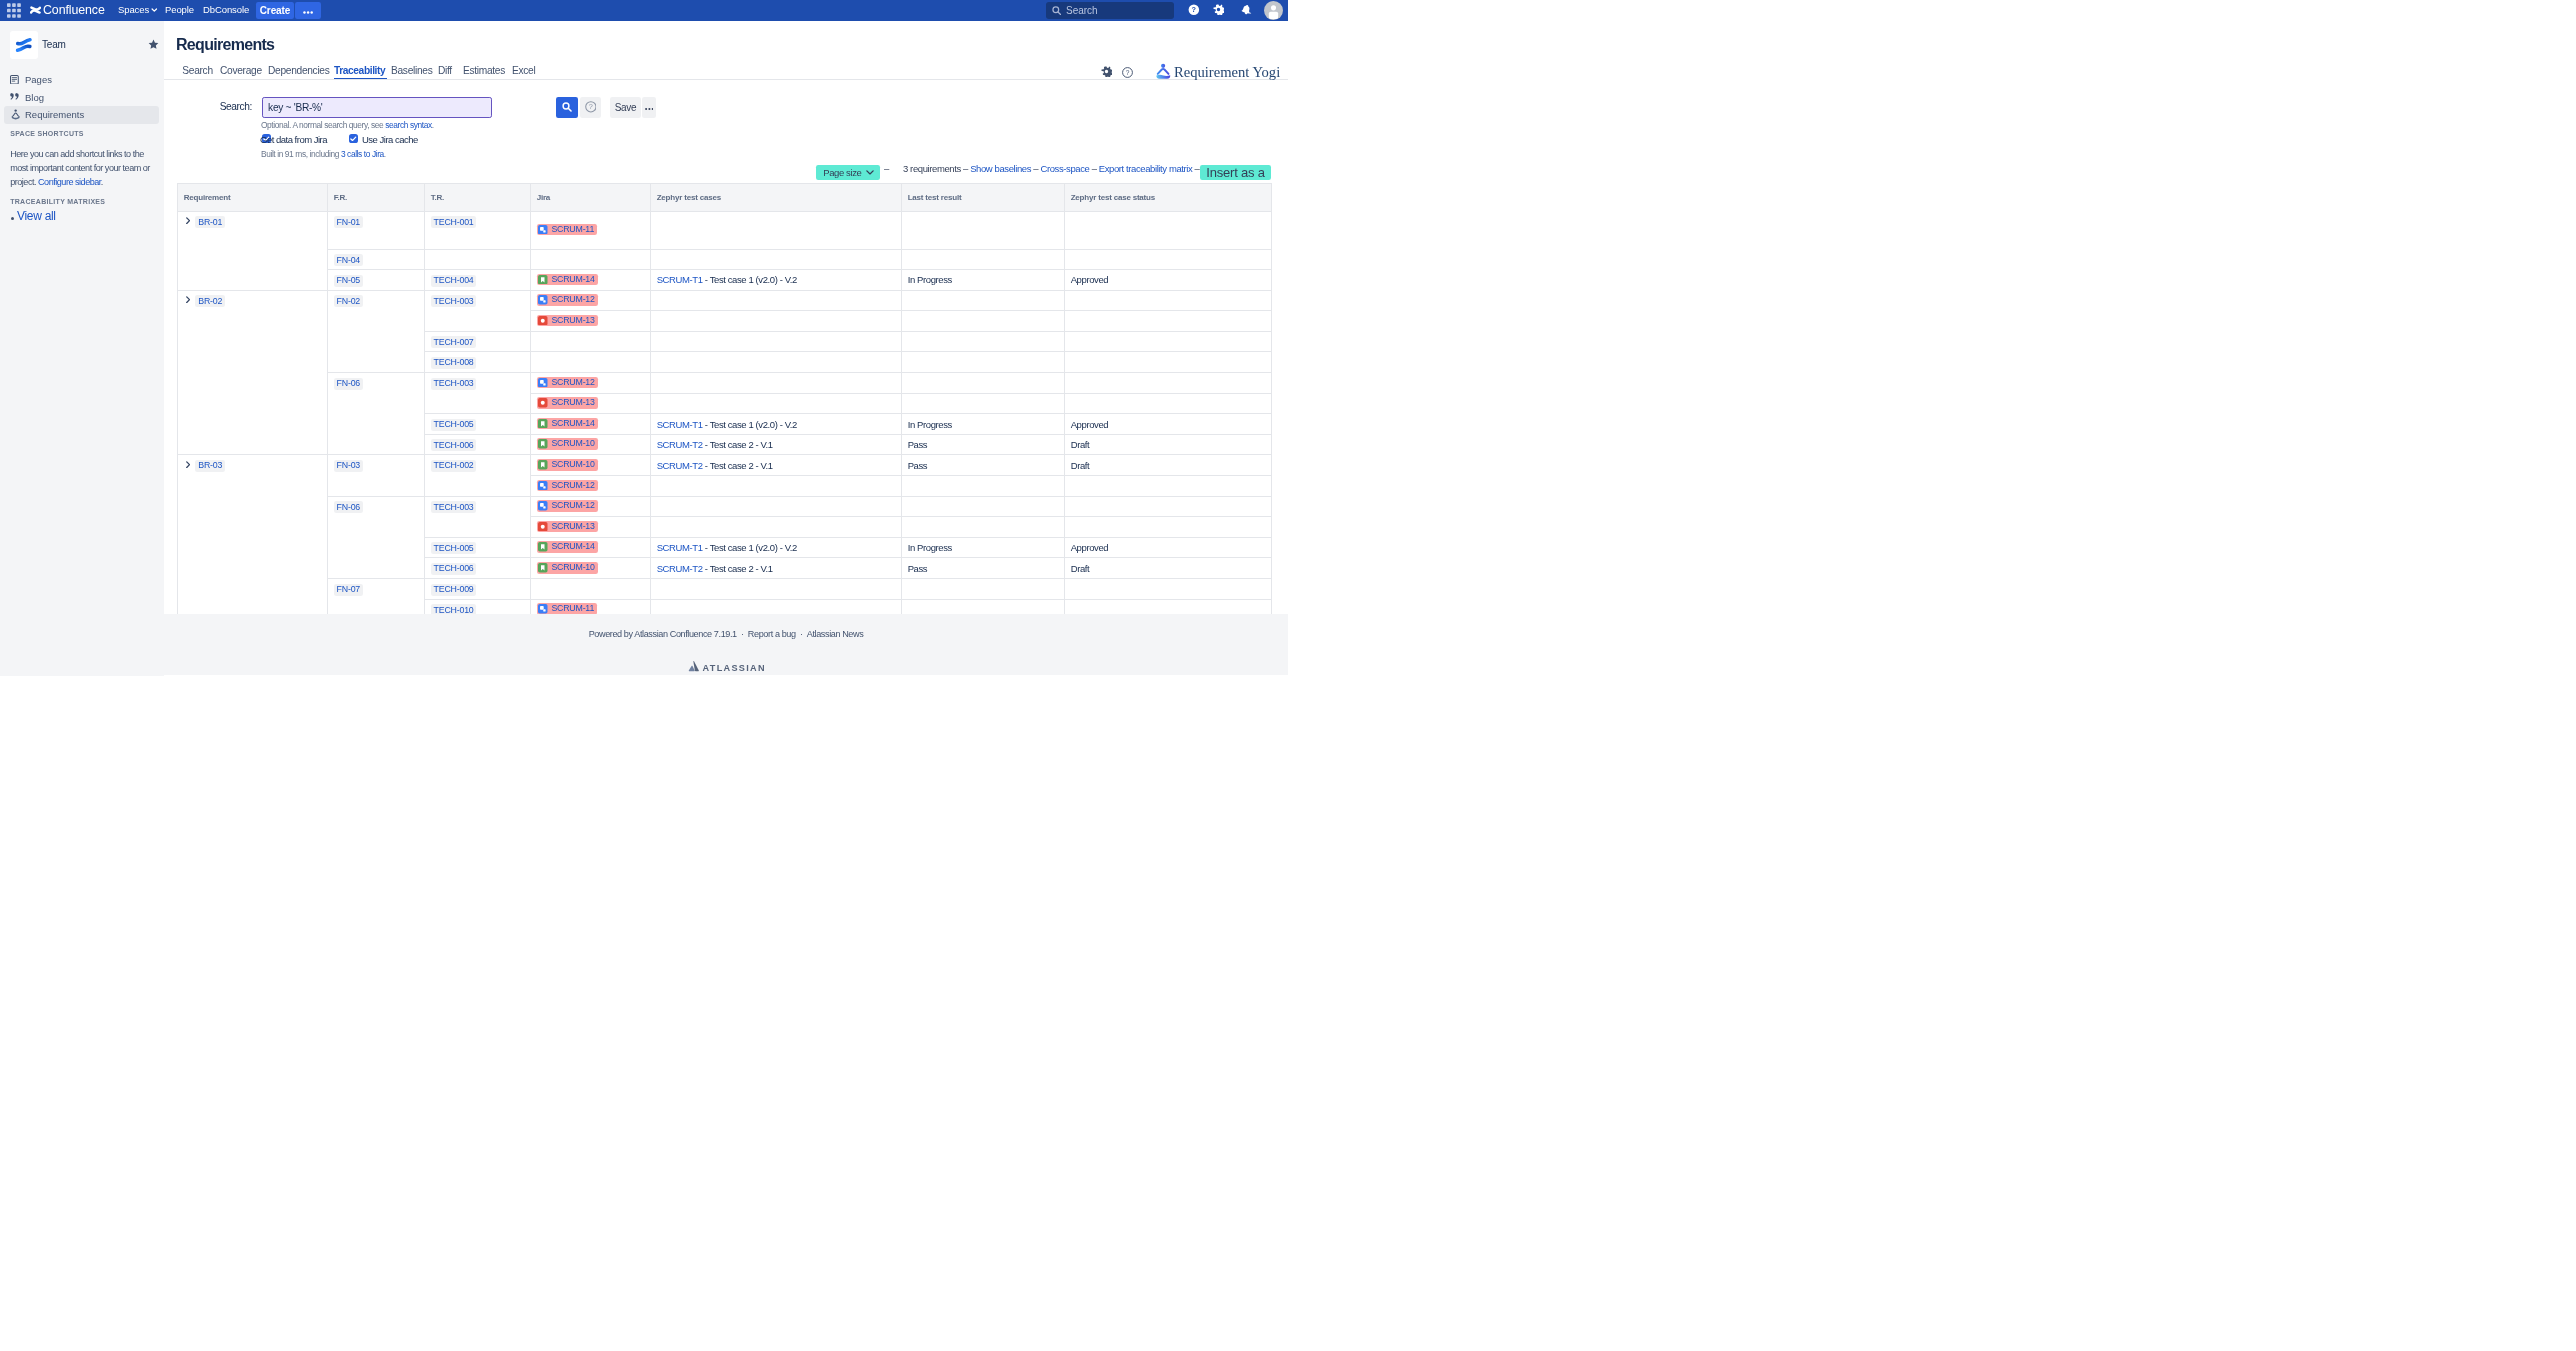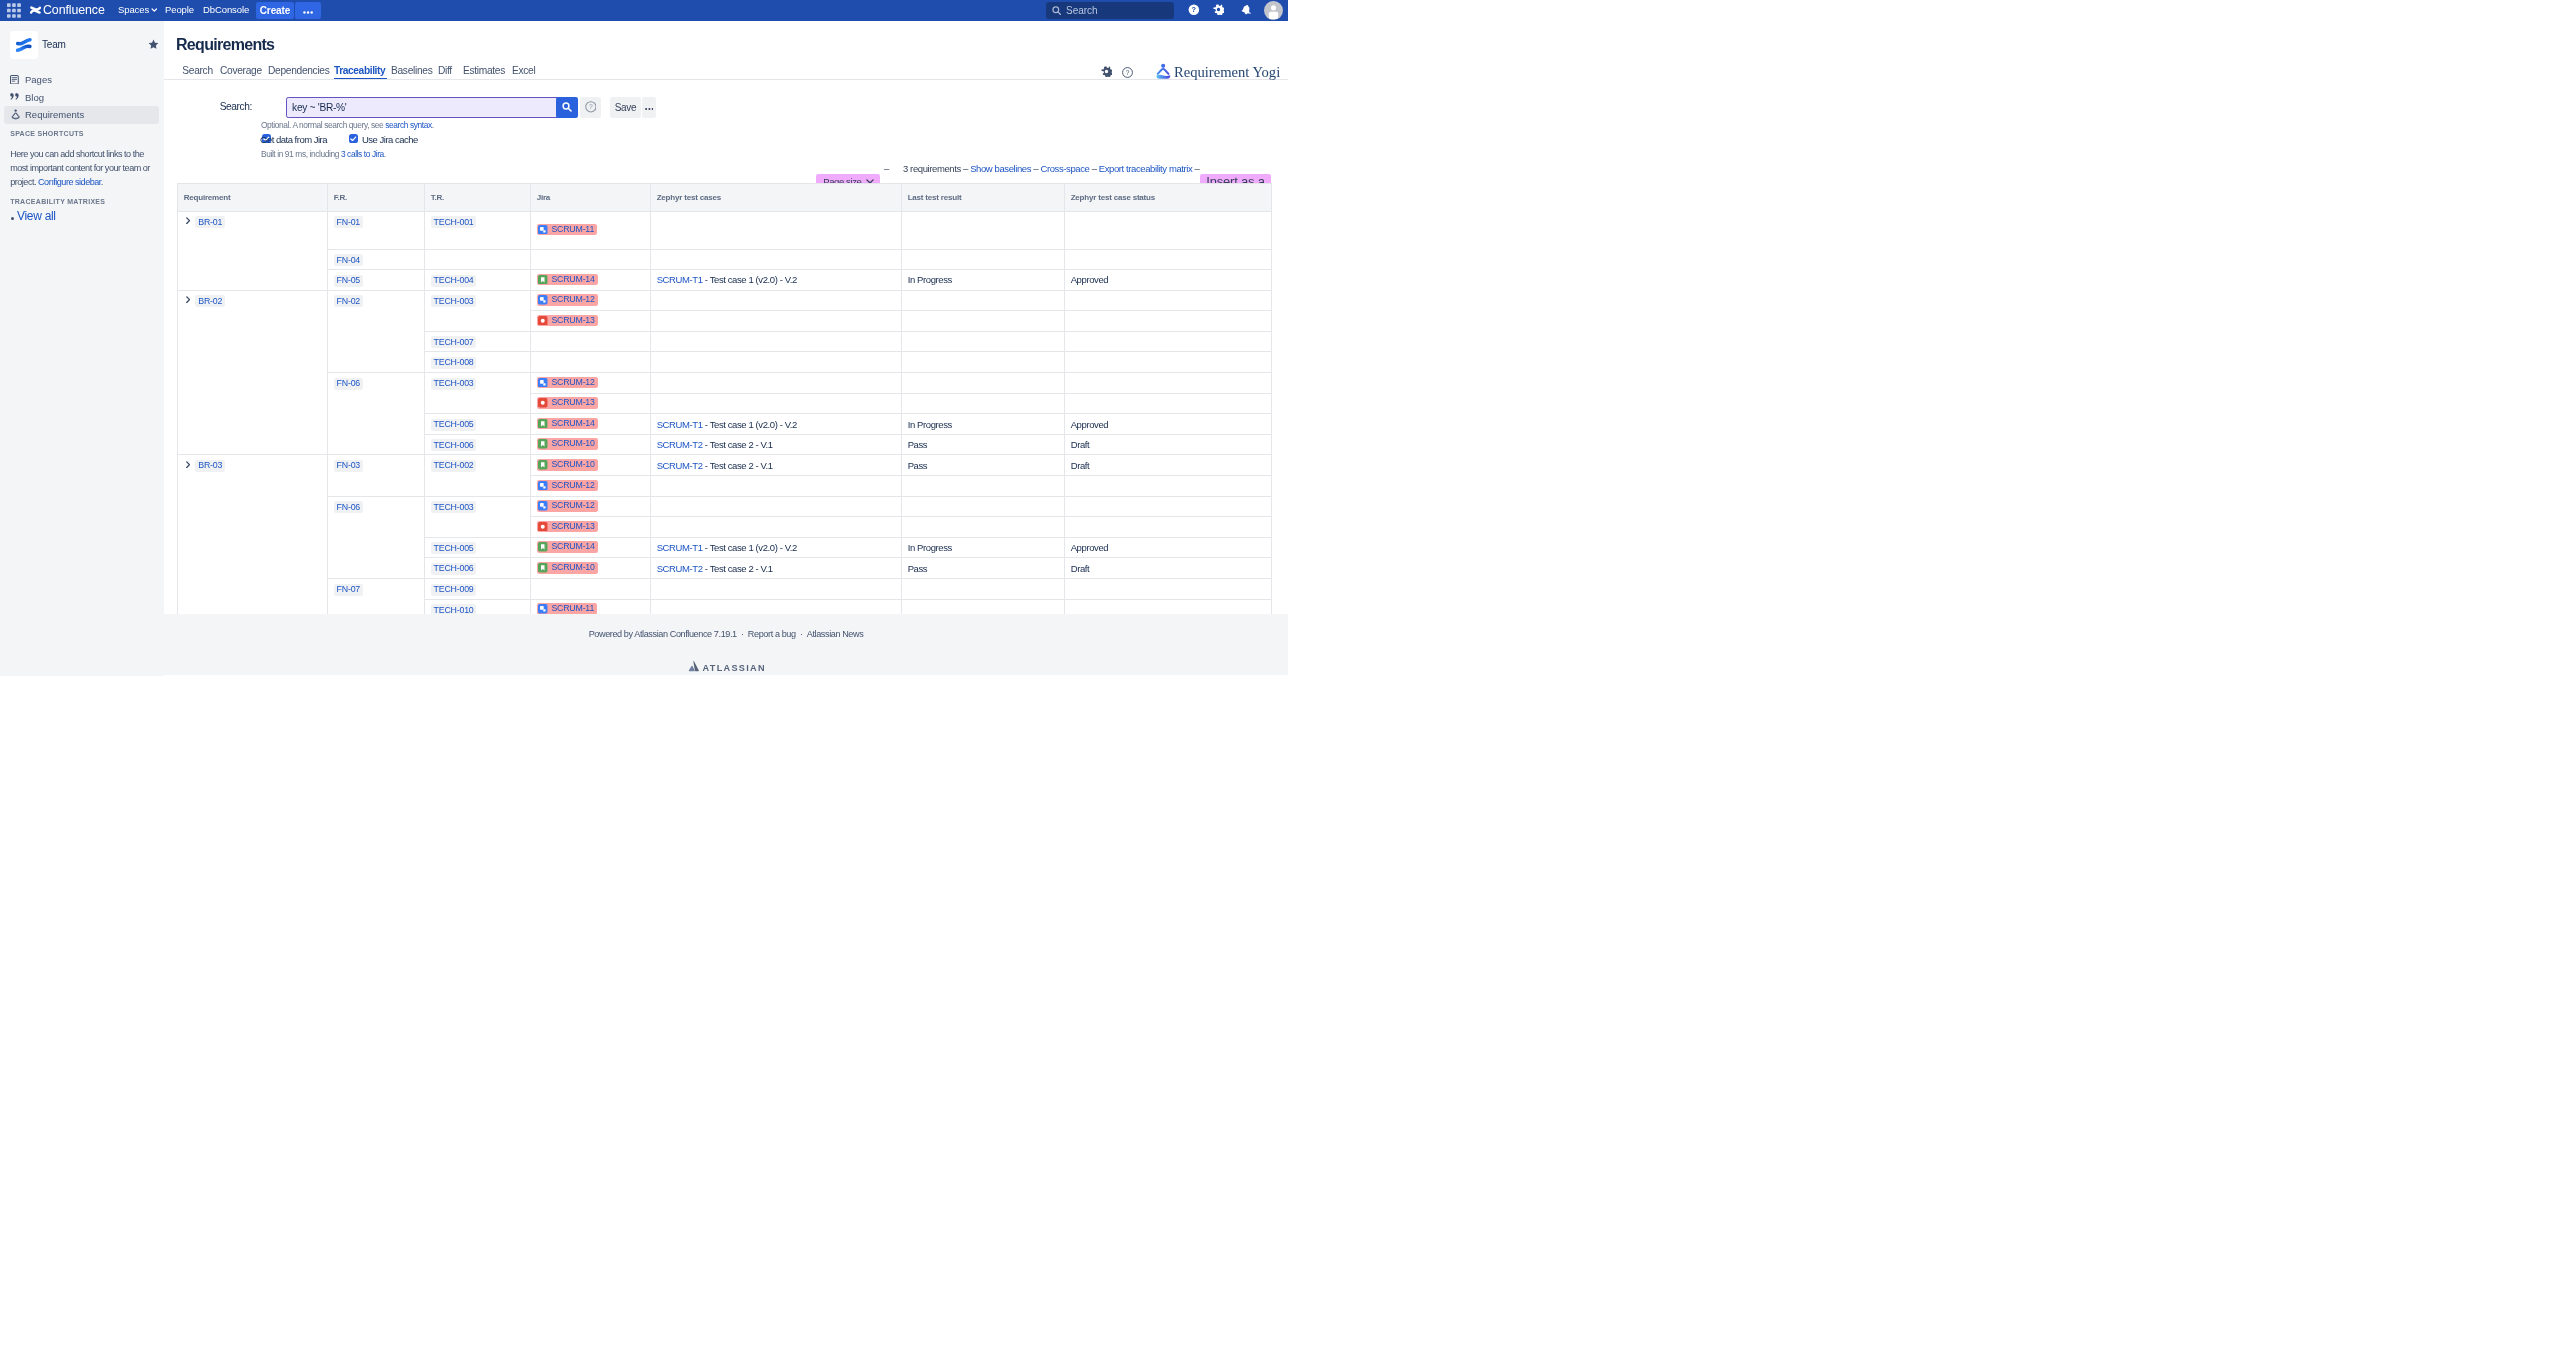--- a/index.html
+++ b/index.html
@@ -24,28 +24,28 @@
 a.bl { color:#1D55C4; text-decoration:none; }
 
 #content { position:absolute; left:164px; top:20.5px; width:1124px; height:655px; background:#fff; }
 h1 { position:absolute; left:12px; top:16px; font-size:16px; line-height:16px; font-weight:700; color:#172B4D; letter-spacing:-0.7px; }
 .tab { position:absolute; top:44px; height:12.4px; font-size:10.2px; color:#42526E; letter-spacing:-0.3px; }
 .tab.active { color:#1D55C4; font-weight:700; letter-spacing:-0.4px; }
 #tabline { position:absolute; left:0px; top:58px; width:1124px; height:0.7px; background:#E4E6EA; }
 #tabul { position:absolute; top:57px; height:1.5px; background:#1D55C4; }
 
 #slabel { position:absolute; left:50px; top:80px; width:38px; text-align:right; font-size:10.2px; letter-spacing:-0.4px; color:#172B4D; }
-#sinput { position:absolute; left:98px; top:76px; width:291px; height:21px; border:1.5px solid #6554C0; background:#EDEAFD; border-radius:2.2px; font-size:10.2px; letter-spacing:-0.3px; color:#172B4D; line-height:18.3px; padding-left:5.1px; font-family:'Liberation Sans',sans-serif;margin-left:24px; }
+#sinput { position:absolute; left:98px; top:76px; width:230px; height:21px; border:1.5px solid #6554C0; background:#EDEAFD; border-radius:2.2px; font-size:10.2px; letter-spacing:-0.3px; color:#172B4D; line-height:18.3px; padding-left:5.1px; font-family:'Liberation Sans',sans-serif; }
 .gbtn { position:absolute; top:76px; height:21px; background:#F0F1F3; border-radius:2.2px; color:#343F57; font-size:10.2px; text-align:center; line-height:21px; }
 #bluebtn { position:absolute; left:392px; top:76px; width:21.6px; height:21px; background:#2A62DE; border-radius:2.2px; }
 .hint { position:absolute; left:97px; font-size:8.4px; letter-spacing:-0.4px; color:#6B778C; }
 .cbox { position:absolute; top:113px; width:9.2px; height:9.2px; background:#2A62DE; border-radius:2.6px; }
 .cblabel { position:absolute; top:113px; font-size:9.5px; letter-spacing:-0.5px; color:#172B4D; }
 
-.tbtn { position:absolute; top:153px; height:15.7px; background:#f0abfc; border-radius:2.2px; color:#343F57; font-size:10.2px; line-height:15.7px; text-align:center; }
+.tbtn { position:absolute; top:144px; height:15.7px; background:#5eead4; border-radius:2.2px; color:#343F57; font-size:10.2px; line-height:15.7px; text-align:center; }
 #tbtext { position:absolute; left:739px; top:140px; height:15.7px; line-height:15.7px; font-size:9.5px; letter-spacing:-0.4px; color:#343F57; }
 #tbdash { position:absolute; left:720px; top:140px; height:15.7px; line-height:15.7px; font-size:9.5px; color:#343F57; }
 
 #rtable { position:absolute; left:12.8px; top:162px; border-collapse:collapse; table-layout:fixed; }
 #rtable th { background:#F4F5F7; font-size:8px; letter-spacing:-0.2px; font-weight:700; color:#5E6C84; text-align:left; padding:0 0 0 5.9px; height:28px; }
 #rtable td { font-size:9.5px; letter-spacing:-0.4px; color:#172B4D; padding:0 0 0 5.9px; height:20.6px; vertical-align:middle; }
 #rtable th, #rtable td { border:0.7px solid #E4E6EA; }
 #rtable td.vt { vertical-align:top; padding-top:4px; }
 .badge { display:inline-block; background:#F0F1F3; border-radius:2.2px; font-size:8.8px; letter-spacing:-0.2px; color:#1D55C4; padding:1.5px 2.9px; line-height:9.1px; }
 .jbadge { display:inline-flex; align-items:center; background:#fca5a5; border-radius:2.2px; font-size:8.8px; letter-spacing:-0.2px; color:#1D55C4; padding:1.1px 2.9px 1.1px 1.5px; line-height:9.5px; }

